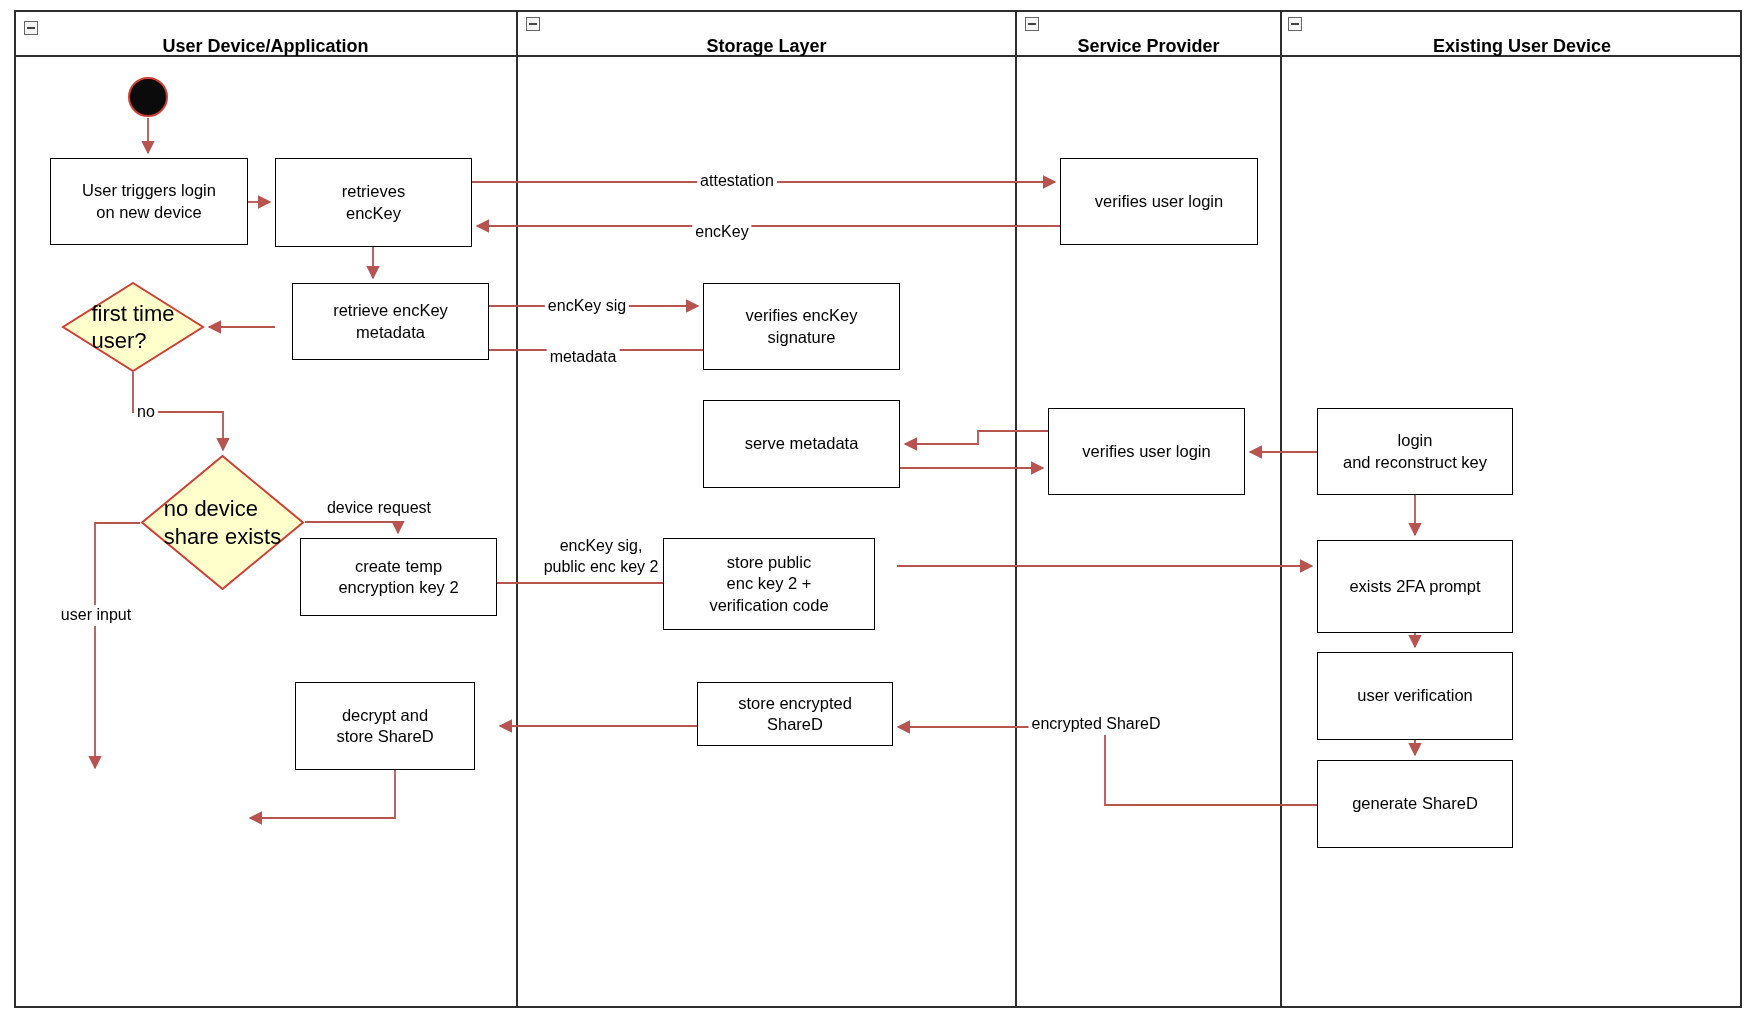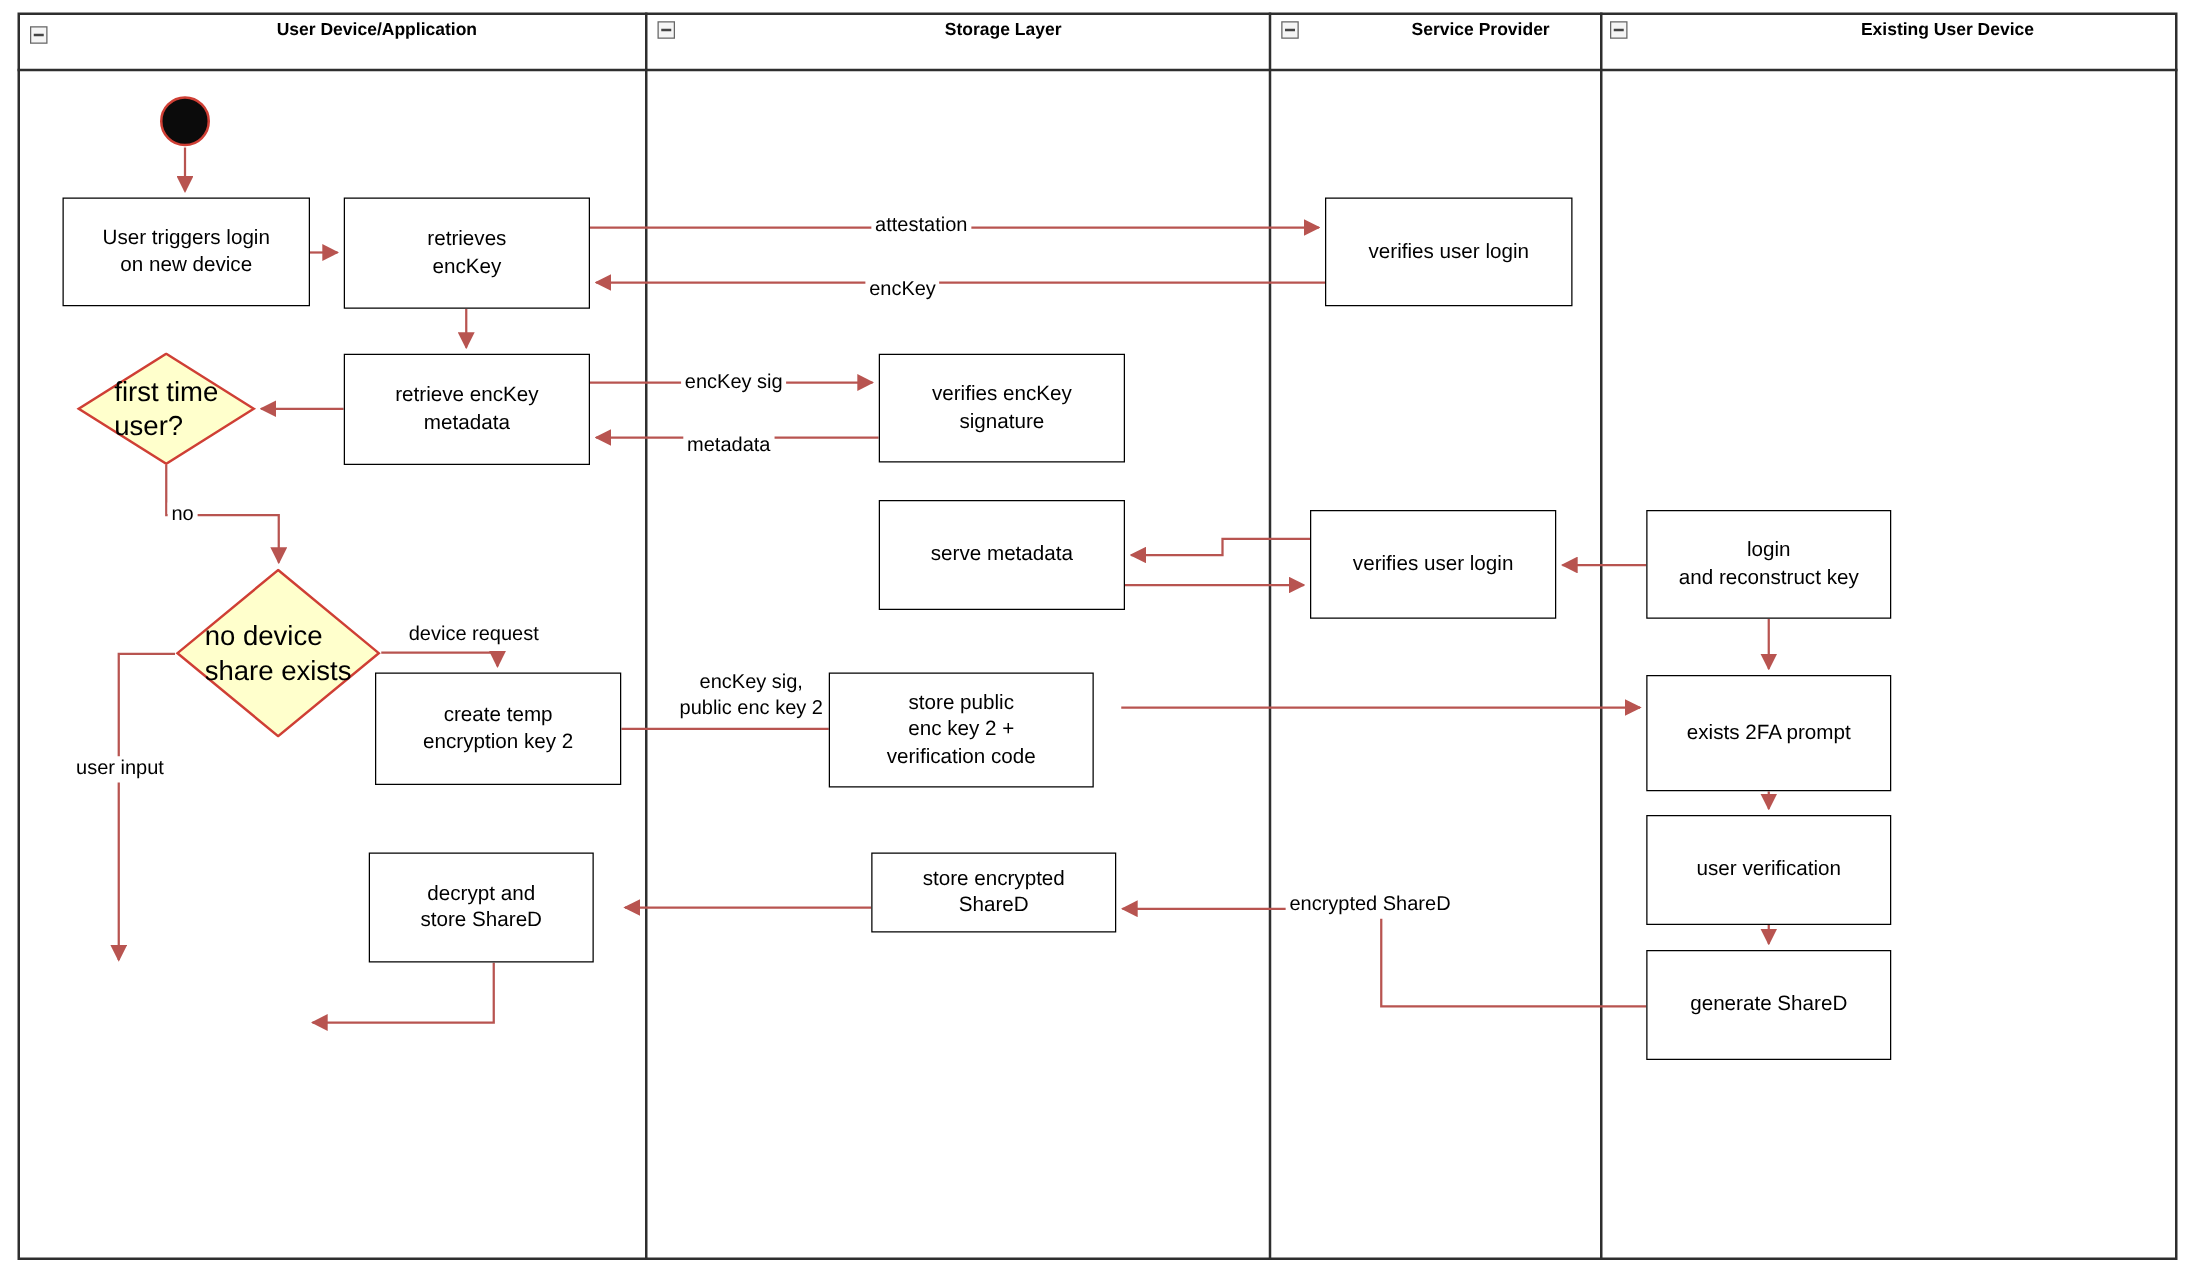--- a/index.html
+++ b/index.html
@@ -1,21 +1,21 @@
 <!DOCTYPE html>
 <html><head>
 <meta charset="utf-8">
 <style>
   html,body{margin:0;padding:0;background:#ffffff;}
   body{font-family:"Liberation Sans",sans-serif;color:#000;}
   .canvas{position:relative;width:1756px;height:1026px;background:#fff;overflow:hidden;}
   .frame{position:absolute;left:14px;top:10px;width:1728px;height:998px;border:2px solid #2e2e2e;box-sizing:border-box;z-index:1;}
   .vline{position:absolute;top:10px;height:998px;width:2px;background:#2e2e2e;z-index:1;}
   .hline{position:absolute;left:14px;top:55px;width:1728px;height:2px;background:#2e2e2e;z-index:1;}
-  .lane-title{position:absolute;top:15px;font-weight:bold;font-size:14px;text-align:center;z-index:2;padding-left:36px;}
+  .lane-title{position:absolute;top:36px;font-weight:bold;font-size:18px;text-align:center;z-index:2;}
   .collapse{position:absolute;width:14px;height:14px;border:1px solid #666;background:#f5f5f5;display:flex;align-items:center;justify-content:center;z-index:3;box-sizing:border-box;}
   .collapse .bar{width:8px;height:2px;background:#444;}
   .connectors{position:absolute;left:0;top:0;z-index:2;}
   .node{position:absolute;background:#fff;border:1.5px solid #000;box-sizing:border-box;display:flex;align-items:center;justify-content:center;text-align:center;font-size:16.5px;line-height:1.28;white-space:pre-line;z-index:3;}
   .diamond{position:absolute;z-index:3;}
   .diamond svg{position:absolute;left:0;top:0;}
   .diamond .dlabel{position:absolute;left:0;top:0;right:0;bottom:0;display:flex;align-items:center;justify-content:center;text-align:left;font-size:22px;line-height:1.25;white-space:pre-line;}
   .start{position:absolute;border-radius:50%;background:#0b0b0b;border:2.5px solid #cf3f35;box-sizing:border-box;z-index:3;}
   .edge-label{position:absolute;background:#fff;padding:0 3px;font-size:16px;line-height:1.3;text-align:center;white-space:pre-line;transform:translateX(-50%);z-index:4;}
 </style>
@@ -79,40 +79,40 @@
       <path d="M140 523 H95 V768" marker-end="url(#arw)"></path>
     </g>
   </svg>
 
   <div class="start" style="left:128px;top:77px;width:40px;height:40px"></div>
 
   <div class="node" style="left:50px;top:158px;width:198px;height:87px"><span>User triggers login
 on new device</span></div>
   <div class="node" style="left:275px;top:158px;width:197px;height:89px"><span>retrieves
 encKey</span></div>
-  <div class="node" style="left:275px;top:283px;width:197px;height:89px"><span>retrieve encKey
+  <div class="node" style="left:292px;top:283px;width:197px;height:77px"><span>retrieve encKey
 metadata</span></div>
 
   <div class="diamond" style="left:61px;top:282px;width:144px;height:90px">
     <svg width="144" height="90" viewBox="0 0 144 90">
         <polygon points="72,1 142,45 72,89 2,45" fill="#ffffcc" stroke="#cf3f35" stroke-width="2"></polygon>
       </svg>
     <div class="dlabel">first time
 user?</div>
   </div>
 
   <div class="diamond" style="left:140px;top:455px;width:165px;height:135px">
     <svg width="165" height="135" viewBox="0 0 165 135">
         <polygon points="82.5,1 163,67.5 82.5,134 2,67.5" fill="#ffffcc" stroke="#cf3f35" stroke-width="2"></polygon>
       </svg>
     <div class="dlabel">no device
 share exists</div>
   </div>
 
-  <div class="node" style="left:300px;top:538px;width:197px;height:90px"><span>create temp
+  <div class="node" style="left:300px;top:538px;width:197px;height:78px"><span>create temp
 encryption key 2</span></div>
   <div class="node" style="left:295px;top:682px;width:180px;height:88px"><span>decrypt and
 store ShareD</span></div>
 
   <div class="node" style="left:703px;top:283px;width:197px;height:87px"><span>verifies encKey
 signature</span></div>
   <div class="node" style="left:703px;top:400px;width:197px;height:88px"><span>serve metadata</span></div>
   <div class="node" style="left:663px;top:538px;width:212px;height:92px"><span>store public
 enc key 2 +
 verification code</span></div>

